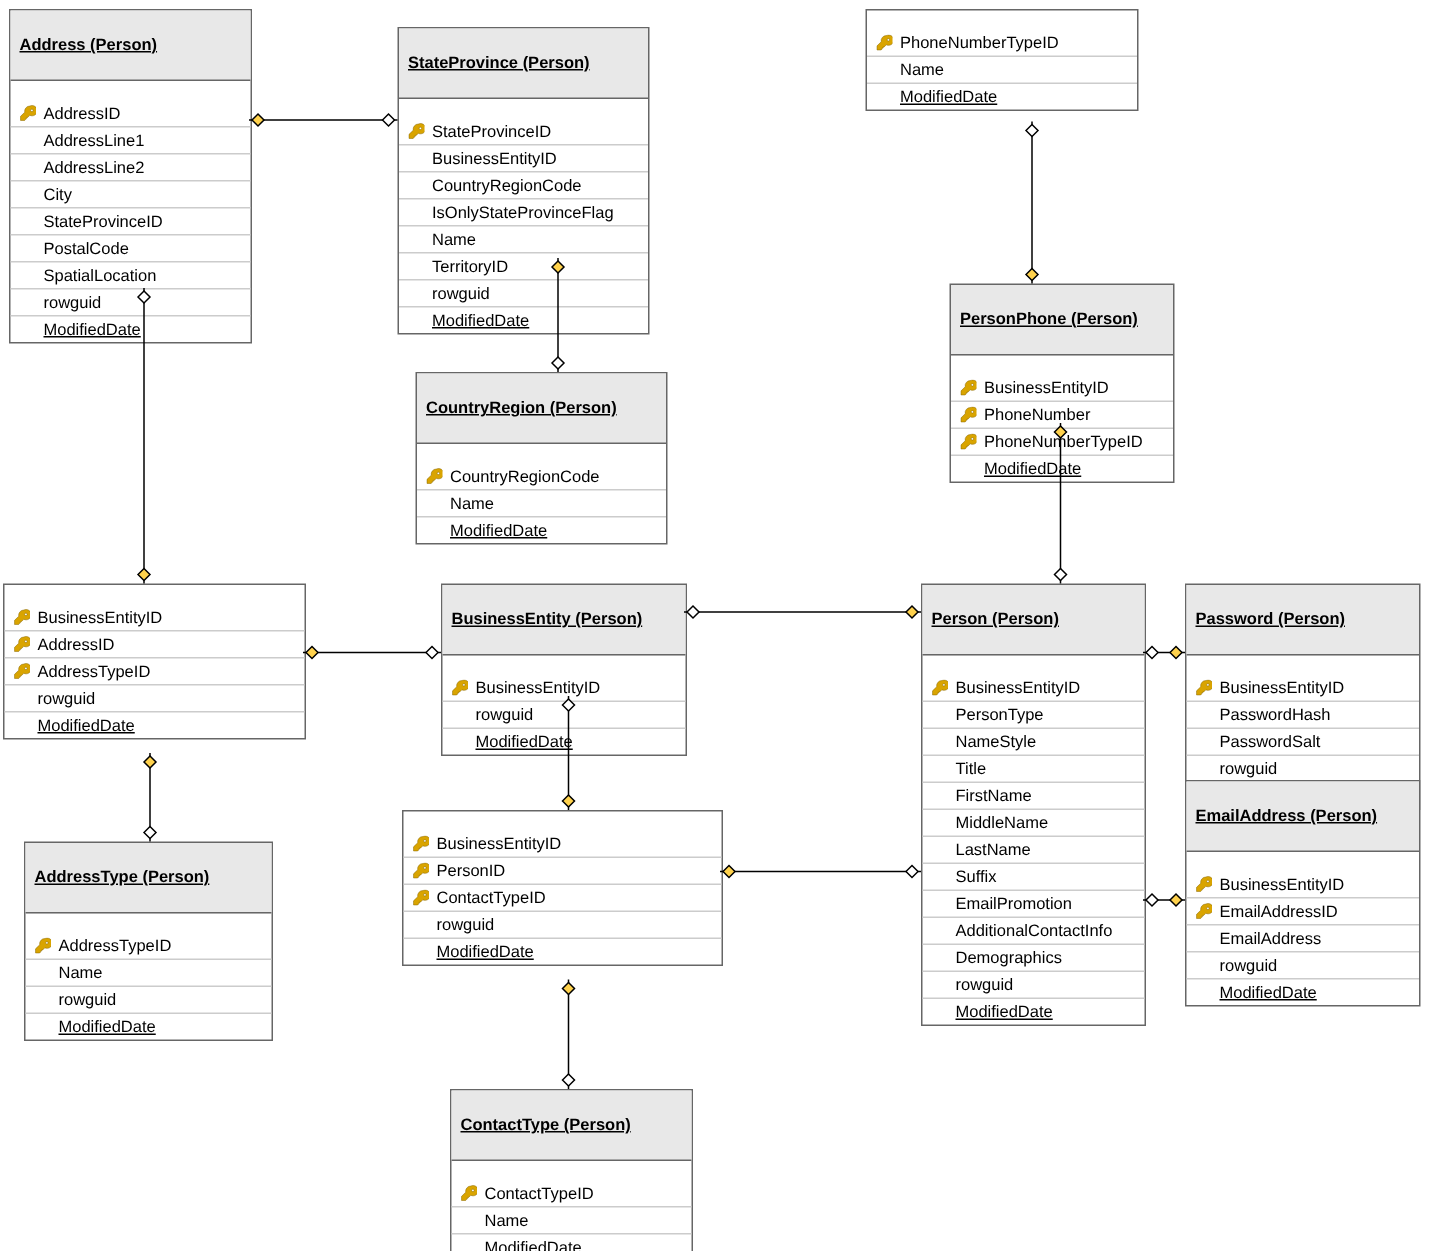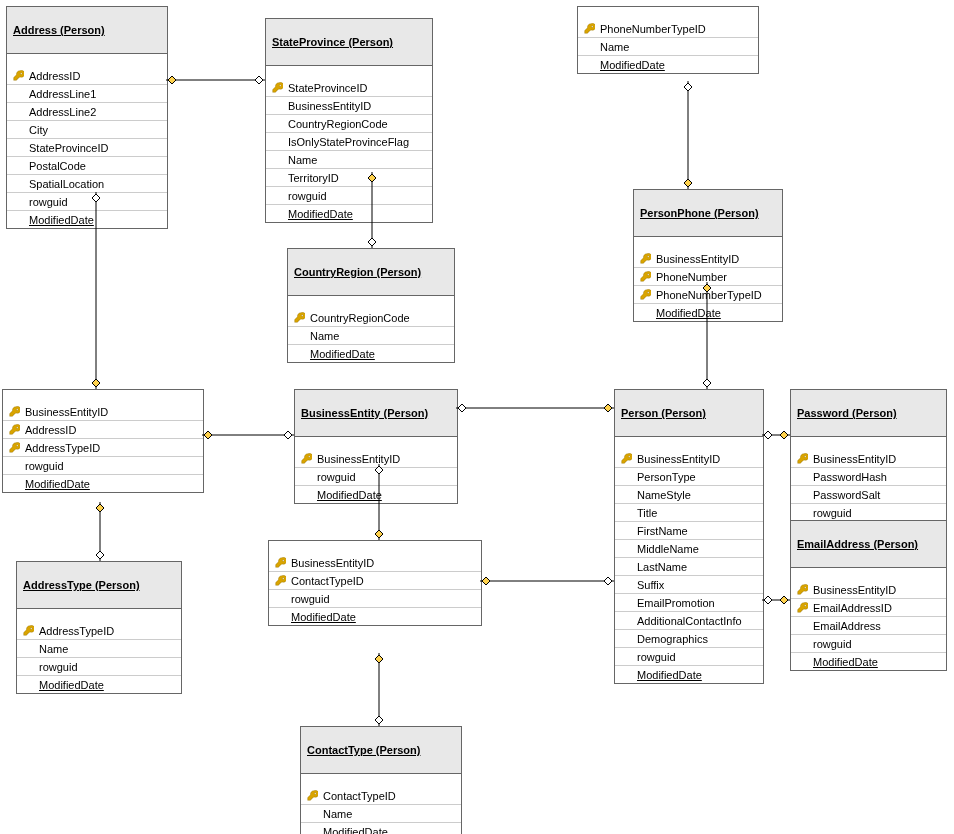--- a/index.html
+++ b/index.html
@@ -154,21 +154,21 @@
         <div class="row">
           <div class="key"></div>
           <div class="col">Name</div>
         </div>
         <div class="row">
           <div class="key"></div>
           <div class="col">ModifiedDate</div>
         </div>
       </div>
     </div>
-    <div class="table" style="left: 287px; top: 248px; width: 166px;">
+    <div class="table" style="left: 277px; top: 248px; width: 166px;">
       <div class="title">CountryRegion (Person)</div>
       <div class="rows">
         <div class="row">
           <div class="key pk">
             <svg width="11" height="11" viewBox="0 0 16 16">
               <path fill="#d9a400" stroke="#8a6a00" stroke-width="0.5" d="M10 1a5 5 0 0 0-4.9 6L1 11v4h4l1-1v-1h1v-1h1l2-2a5 5 0 1 0 0-9zM12 4a1.2 1.2 0 1 1 0 2.4 1.2 1.2 0 0 1 0-2.4z"></path>
             </svg>
           </div>
           <div class="col">CountryRegionCode</div>
         </div>
@@ -389,20 +389,28 @@
     </div>
     <div class="table" style="left: 268px; top: 540px; width: 212px;">
       <div class="rows">
         <div class="row">
           <div class="key pk">
             <svg width="11" height="11" viewBox="0 0 16 16">
               <path fill="#d9a400" stroke="#8a6a00" stroke-width="0.5" d="M10 1a5 5 0 0 0-4.9 6L1 11v4h4l1-1v-1h1v-1h1l2-2a5 5 0 1 0 0-9zM12 4a1.2 1.2 0 1 1 0 2.4 1.2 1.2 0 0 1 0-2.4z"></path>
             </svg>
           </div>
           <div class="col">BusinessEntityID</div>
+        </div>
+        <div class="row">
+          <div class="key pk">
+            <svg width="11" height="11" viewBox="0 0 16 16">
+              <path fill="#d9a400" stroke="#8a6a00" stroke-width="0.5" d="M10 1a5 5 0 0 0-4.9 6L1 11v4h4l1-1v-1h1v-1h1l2-2a5 5 0 1 0 0-9zM12 4a1.2 1.2 0 1 1 0 2.4 1.2 1.2 0 0 1 0-2.4z"></path>
+            </svg>
+          </div>
+          <div class="col">PersonID</div>
         </div>
         <div class="row">
           <div class="key pk">
             <svg width="11" height="11" viewBox="0 0 16 16">
               <path fill="#d9a400" stroke="#8a6a00" stroke-width="0.5" d="M10 1a5 5 0 0 0-4.9 6L1 11v4h4l1-1v-1h1v-1h1l2-2a5 5 0 1 0 0-9zM12 4a1.2 1.2 0 1 1 0 2.4 1.2 1.2 0 0 1 0-2.4z"></path>
             </svg>
           </div>
           <div class="col">ContactTypeID</div>
         </div>
         <div class="row">

